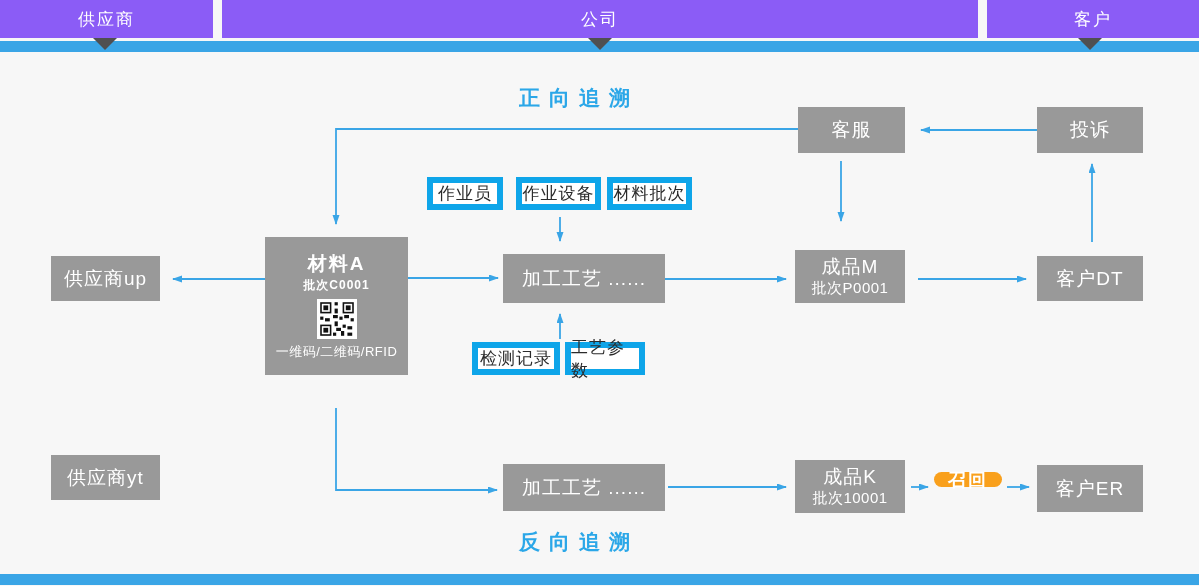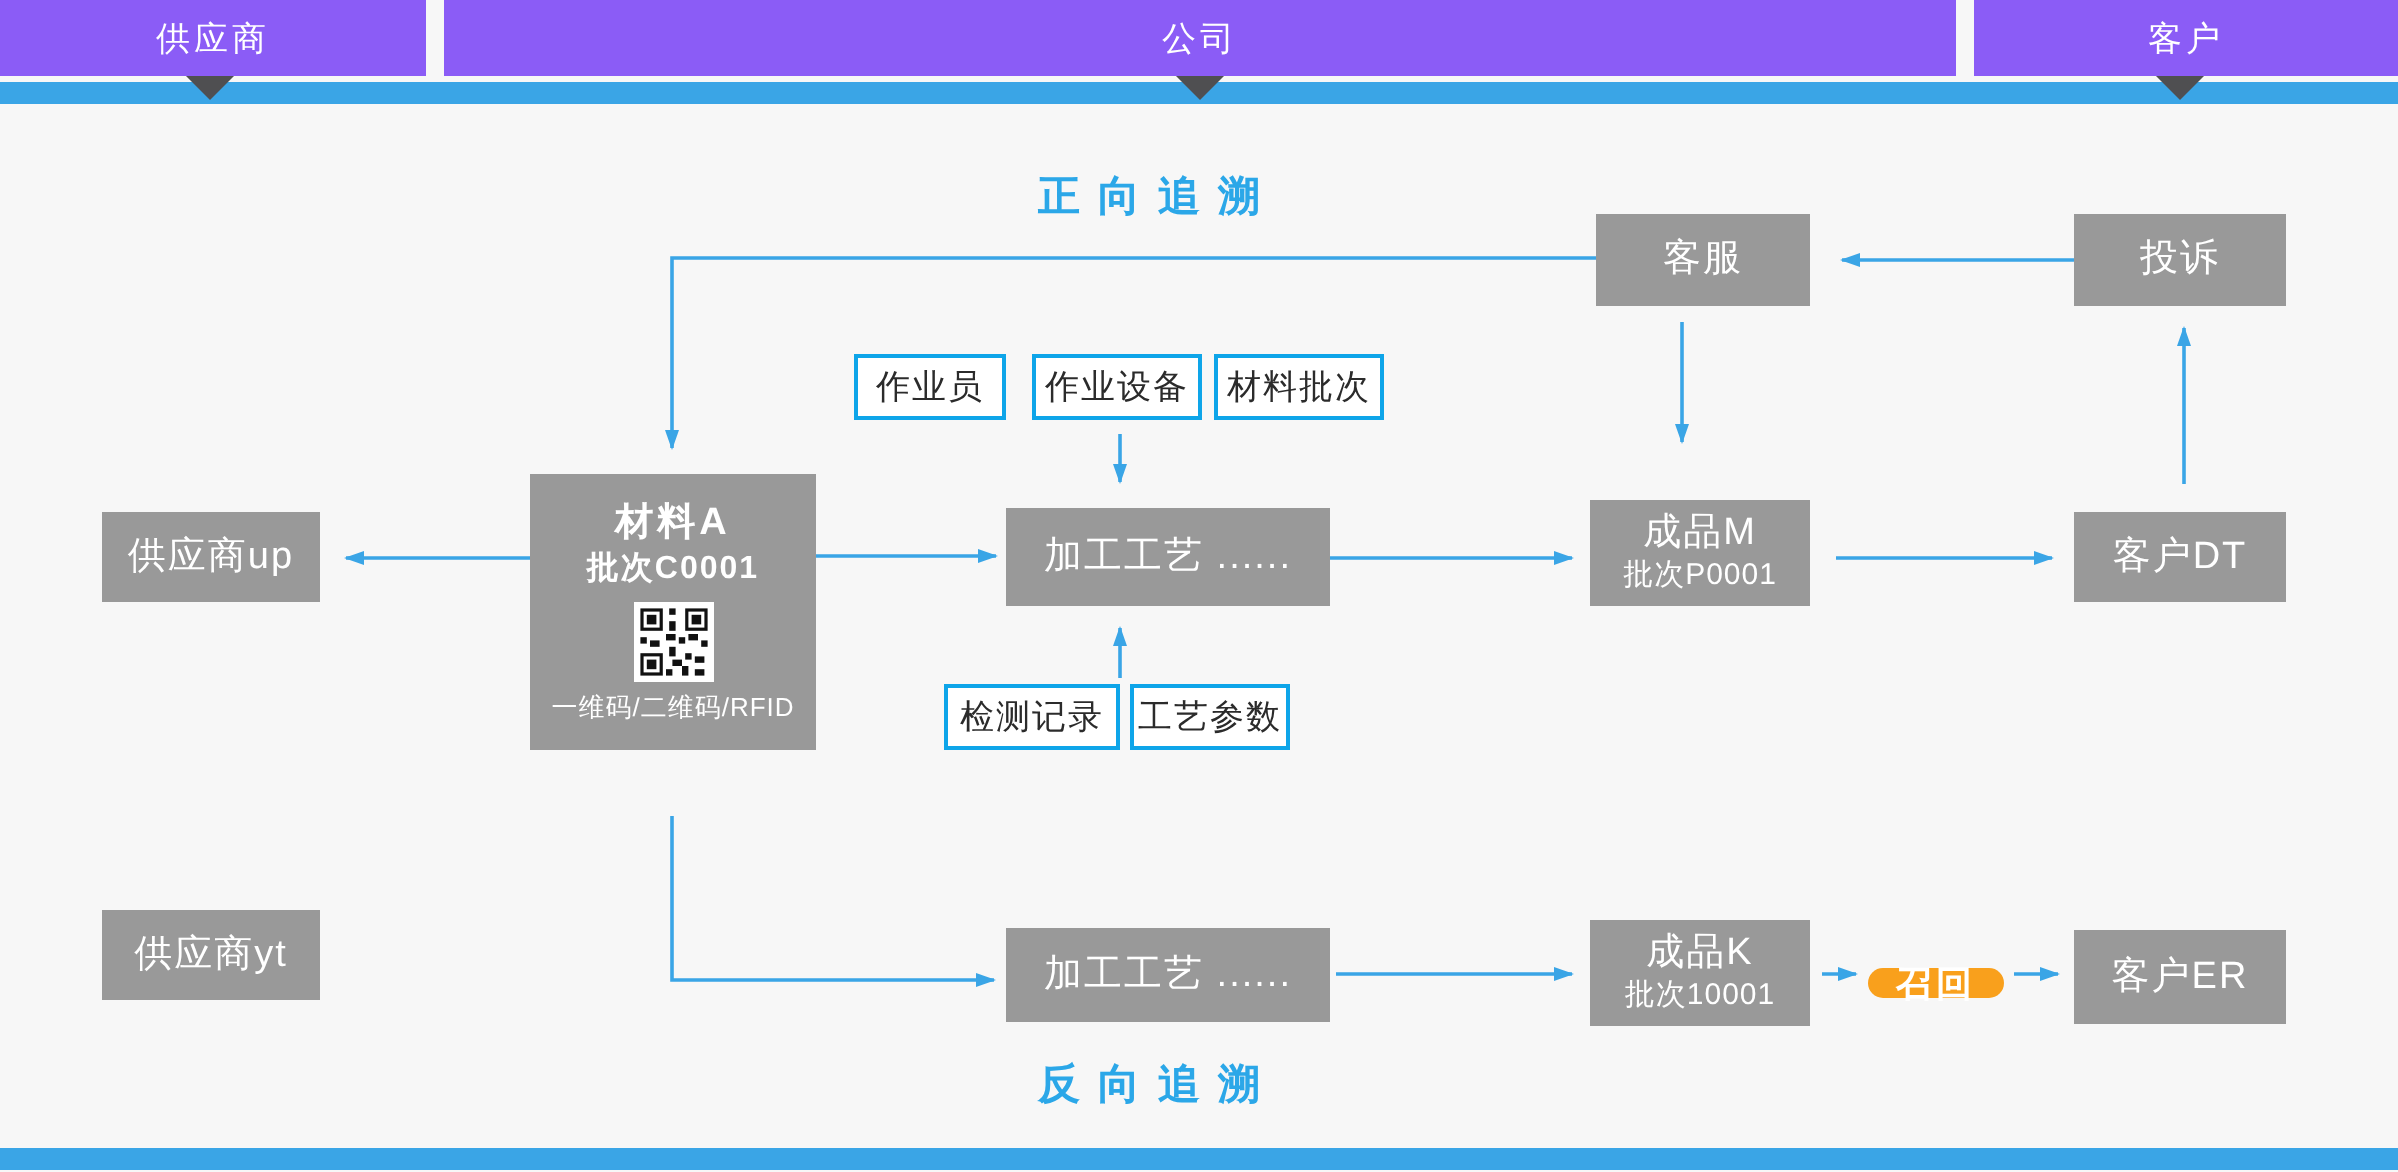--- a/index.html
+++ b/index.html
@@ -25,24 +25,24 @@
     position:absolute; color:#2ba7e8; font-size:21px; font-weight:bold; letter-spacing:9px;
     white-space:nowrap;
   }
   .node{
     position:absolute; background:#999999; color:#fff;
     display:flex; flex-direction:column; align-items:center; justify-content:center;
     font-size:19px; letter-spacing:1px; line-height:1.25; text-align:center;
   }
   .node .batch{ font-size:15px; letter-spacing:0.5px; }
   .material-title{ font-size:19px; font-weight:bold; letter-spacing:2px; }
-  .material-batch{ font-size:16px; font-weight:bold; margin-top:2px; }
+  .material-batch{ font-size:12px; font-weight:bold; margin-top:2px; }
   .material-codes{ font-size:13px; margin-top:5px; letter-spacing:0.5px; }
   .tag{
-    position:absolute; background:#ffffff; border:2px solid #0ea5e9; color:#2b2b2b;
+    position:absolute; background:#ffffff; border:6px solid #0ea5e9; color:#2b2b2b;
     display:flex; align-items:center; justify-content:center; font-size:17px;
     box-sizing:border-box; letter-spacing:1px;
   }
   .pill{
     position:absolute; background:#f9a01c; color:#fff; font-weight:bold; font-size:18px;
     border-radius:16px; display:flex; align-items:center; justify-content:center;
     letter-spacing:2px;
   }
   .arrows{ position:absolute; left:0; top:0; z-index:1; pointer-events:none; }
   .qr{ margin-top:6px; display:block; }
@@ -180,21 +180,21 @@
 
   <div class="node" style="left:503px;top:464px;width:162px;height:47px;">
     <span>加工工艺 ......</span>
   </div>
 
   <div class="node" style="left:795px;top:460px;width:110px;height:53px;">
     <div>成品K</div>
     <div class="batch">批次10001</div>
   </div>
 
-  <div class="pill" style="left:934px;top:484px;width:68px;height:15px;">
+  <div class="pill" style="left:934px;top:472px;width:68px;height:15px;">
     <span>召回</span>
   </div>
 
   <div class="node" style="left:1037px;top:465px;width:106px;height:47px;">
     <span>客户ER</span>
   </div>
 
   <div class="blue-bar" style="top:574px;"></div>
 </div>
 

